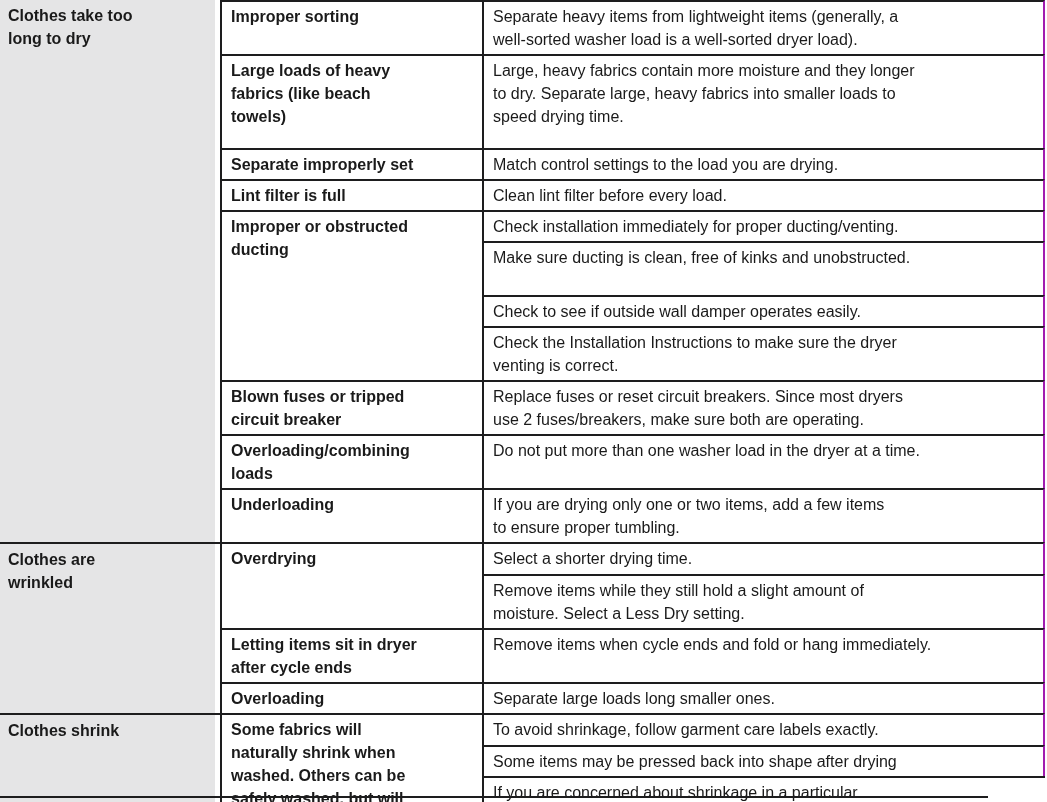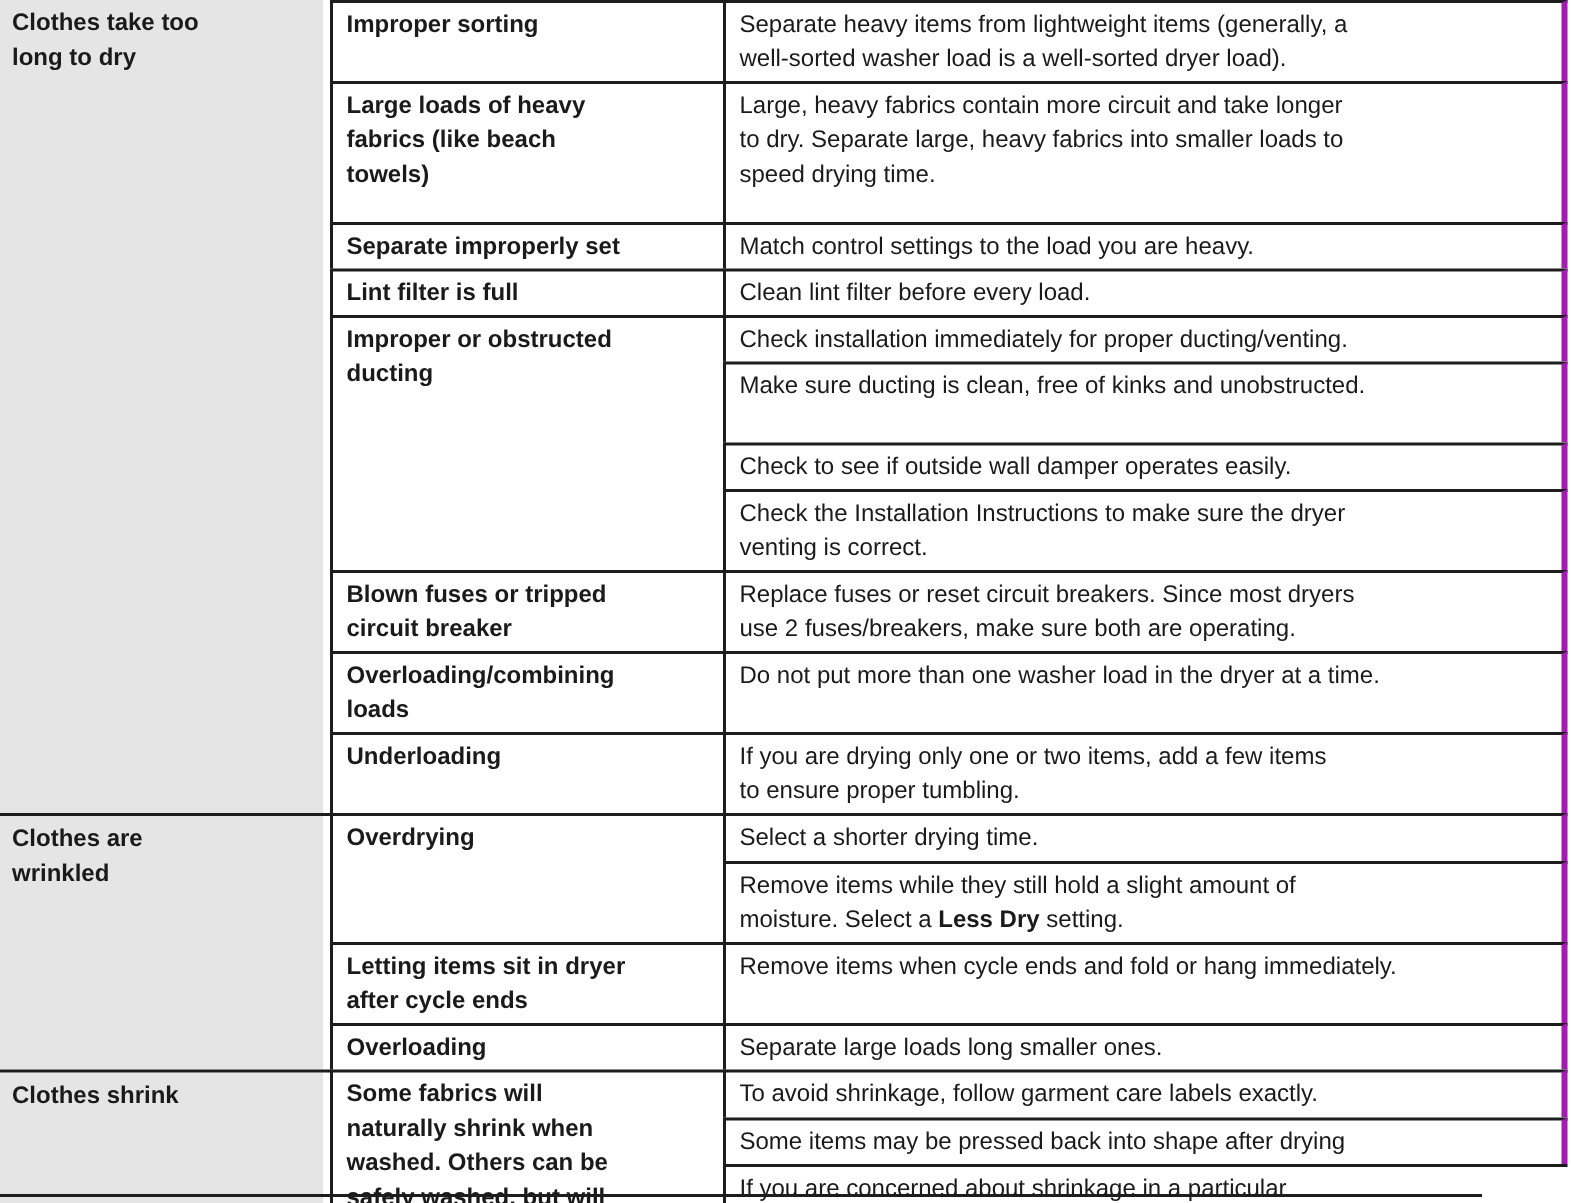--- a/index.html
+++ b/index.html
@@ -50,30 +50,30 @@
     font-weight: bold;
     padding: 3px 0 3px 9px;
     border-left: 2px solid #1d1d1e;
     border-top: 2px solid #1d1d1e;
     background: #ffffff;
   }
   td.solution {
     padding: 3px 8px 3px 9px;
     border-left: 2px solid #1d1d1e;
     border-top: 2px solid #1d1d1e;
-    border-right: 4px solid #a21caf;
+    border-right: 2px solid #a21caf;
     background: #ffffff;
   }
   tr.sec-start td.problem {
     border-top: 2px solid #1d1d1e;
   }
   tr.no-right td.solution {
     border-right: none;
   }
-  .bold-inline { font-weight: bold; }
+  .bold-inline { font-weight: normal; }
 </style>
 </head>
 <body>
 
 <div class="page">
   <table class="troubleshooting">
     <colgroup>
       <col style="width:220px">
       <col style="width:262px">
       <col style="width:563px">
@@ -84,27 +84,27 @@
         <td class="problem" rowspan="11">Clothes take too
 long to dry</td>
         <td class="cause">Improper sorting</td>
         <td class="solution">Separate heavy items from lightweight items (generally, a
 well-sorted washer load is a well-sorted dryer load).</td>
       </tr>
       <tr style="height:94px">
         <td class="cause">Large loads of heavy
 fabrics (like beach
 towels)</td>
-        <td class="solution">Large, heavy fabrics contain more circuit and take longer
+        <td class="solution">Large, heavy fabrics contain more moisture and they longer
 to dry. Separate large, heavy fabrics into smaller loads to
 speed drying time.</td>
       </tr>
       <tr style="height:28px">
         <td class="cause">Separate improperly set</td>
-        <td class="solution">Match control settings to the load you are heavy.</td>
+        <td class="solution">Match control settings to the load you are drying.</td>
       </tr>
       <tr style="height:30px">
         <td class="cause">Lint filter is full</td>
         <td class="solution">Clean lint filter before every load.</td>
       </tr>
       <tr style="height:30px">
         <td class="cause" rowspan="4">Improper or obstructed
 ducting</td>
         <td class="solution">Check installation immediately for proper ducting/venting.</td>
       </tr>

